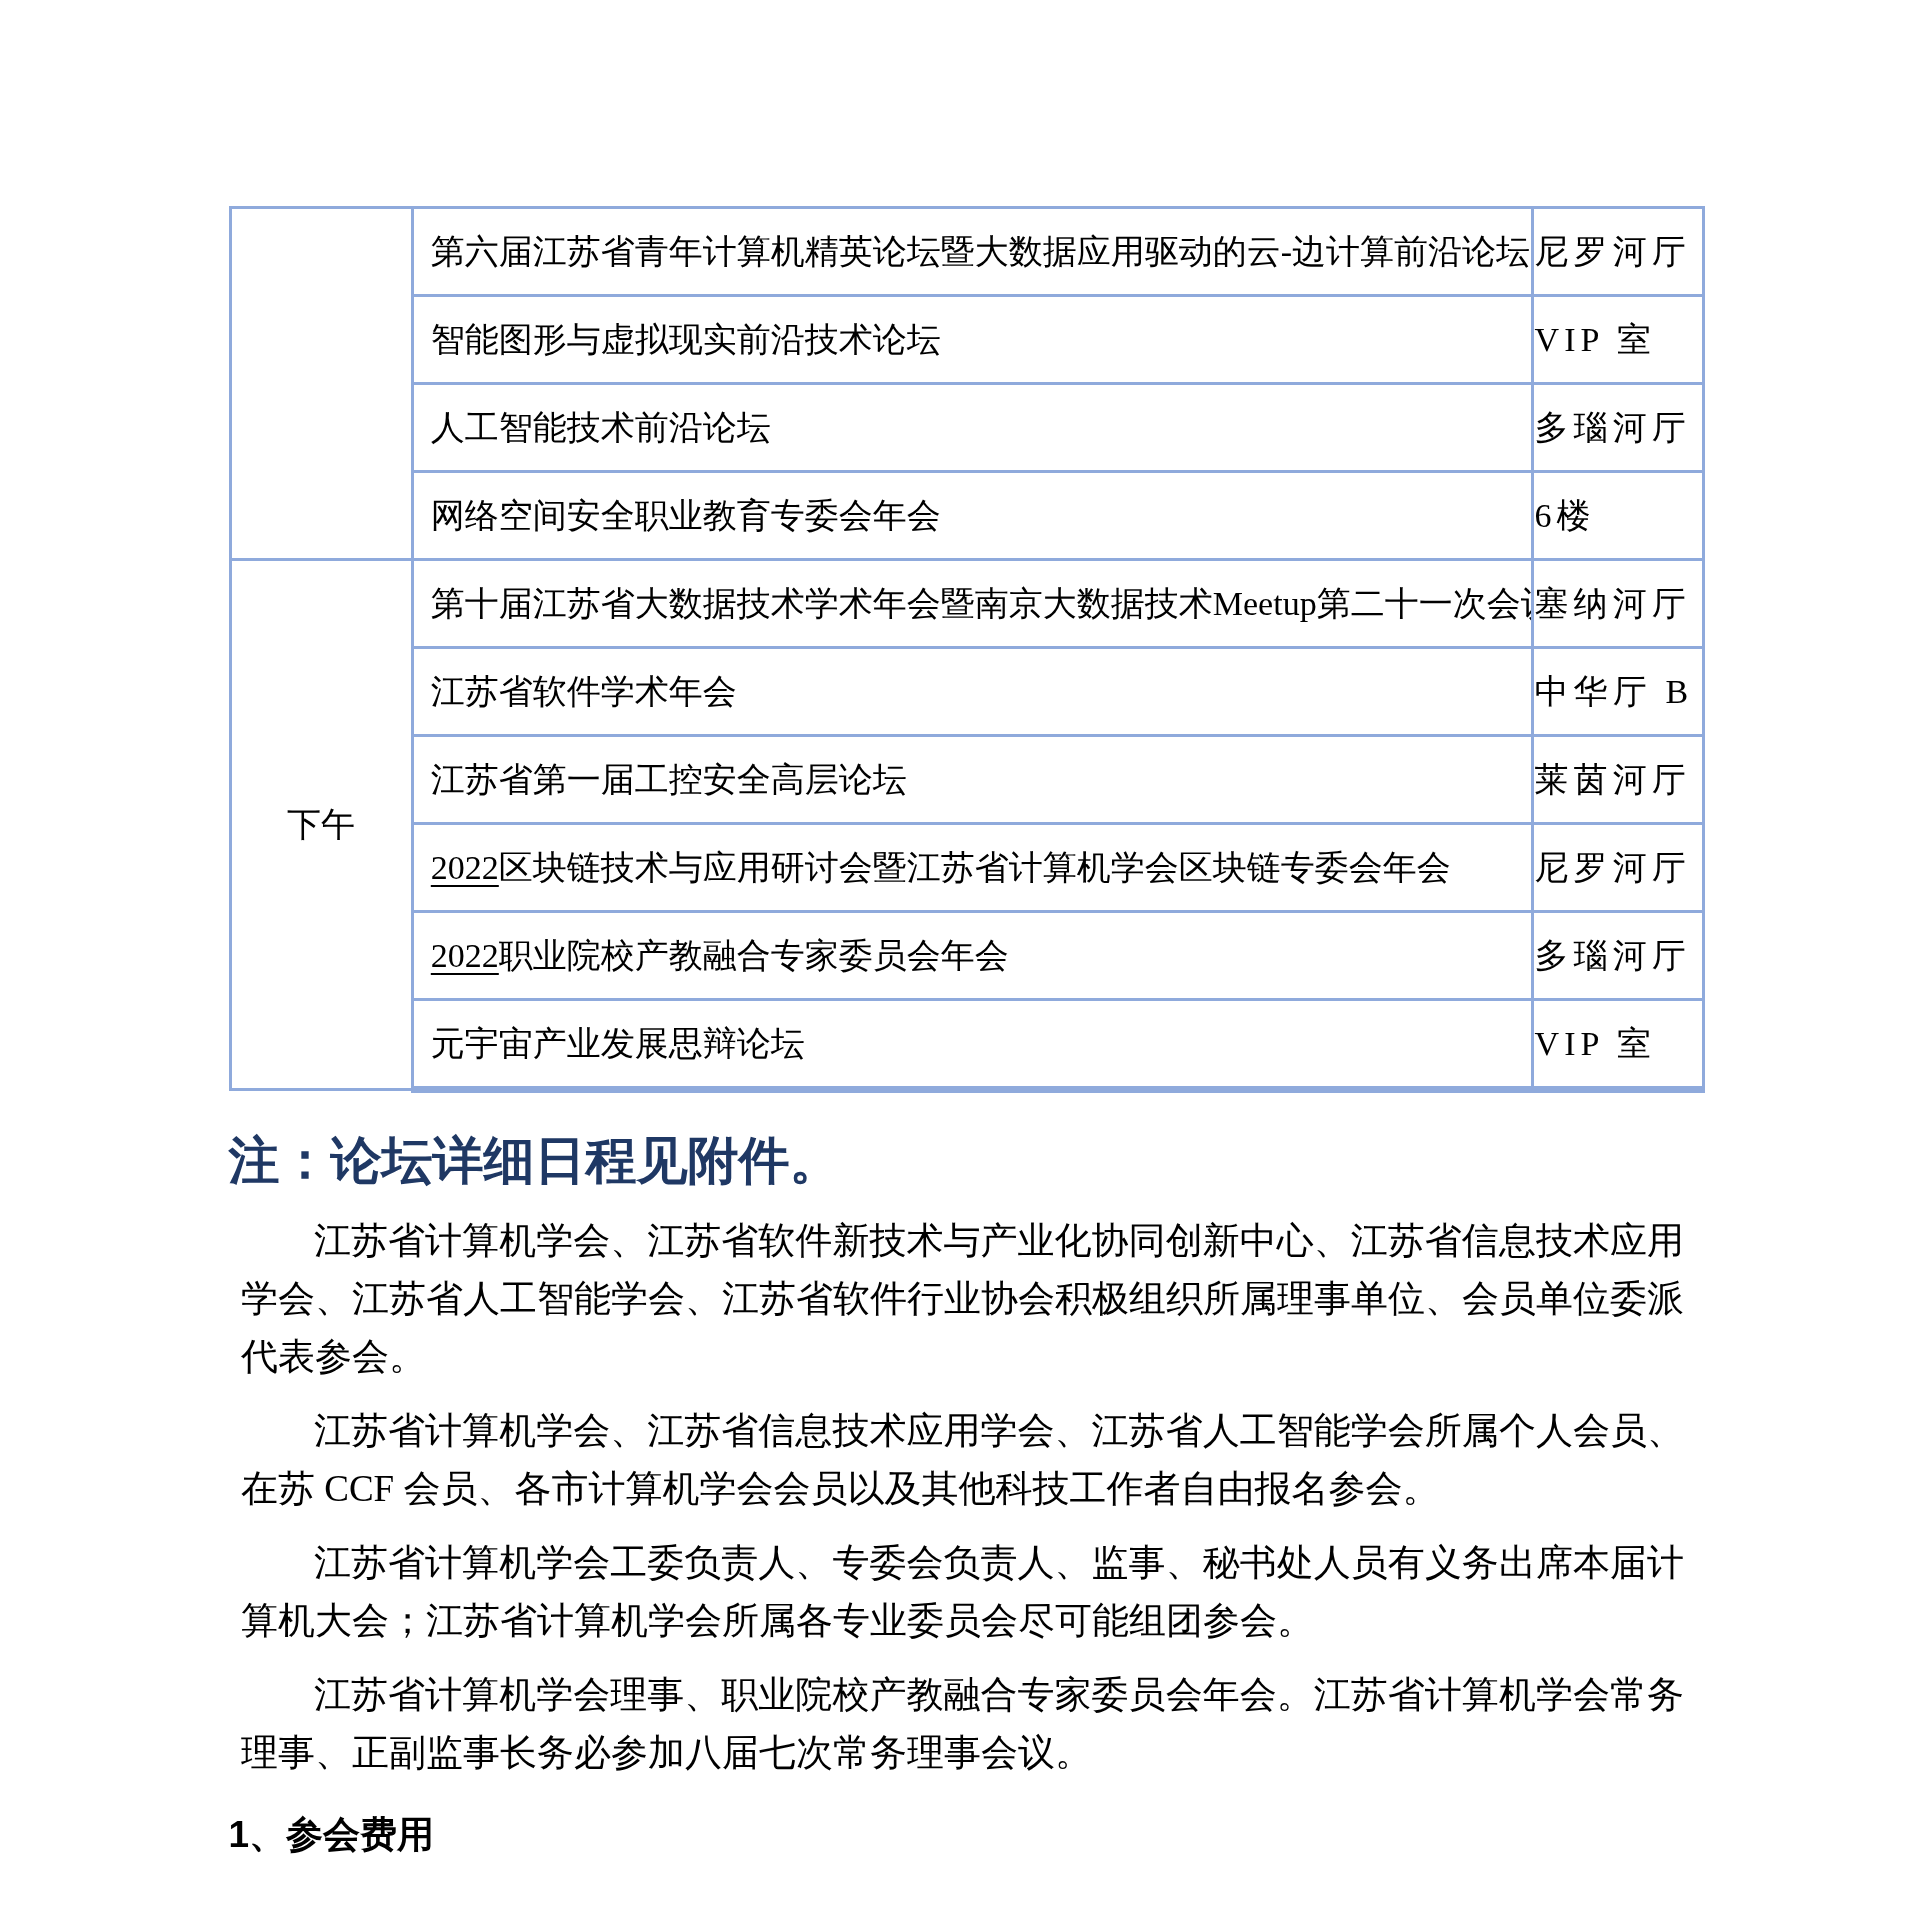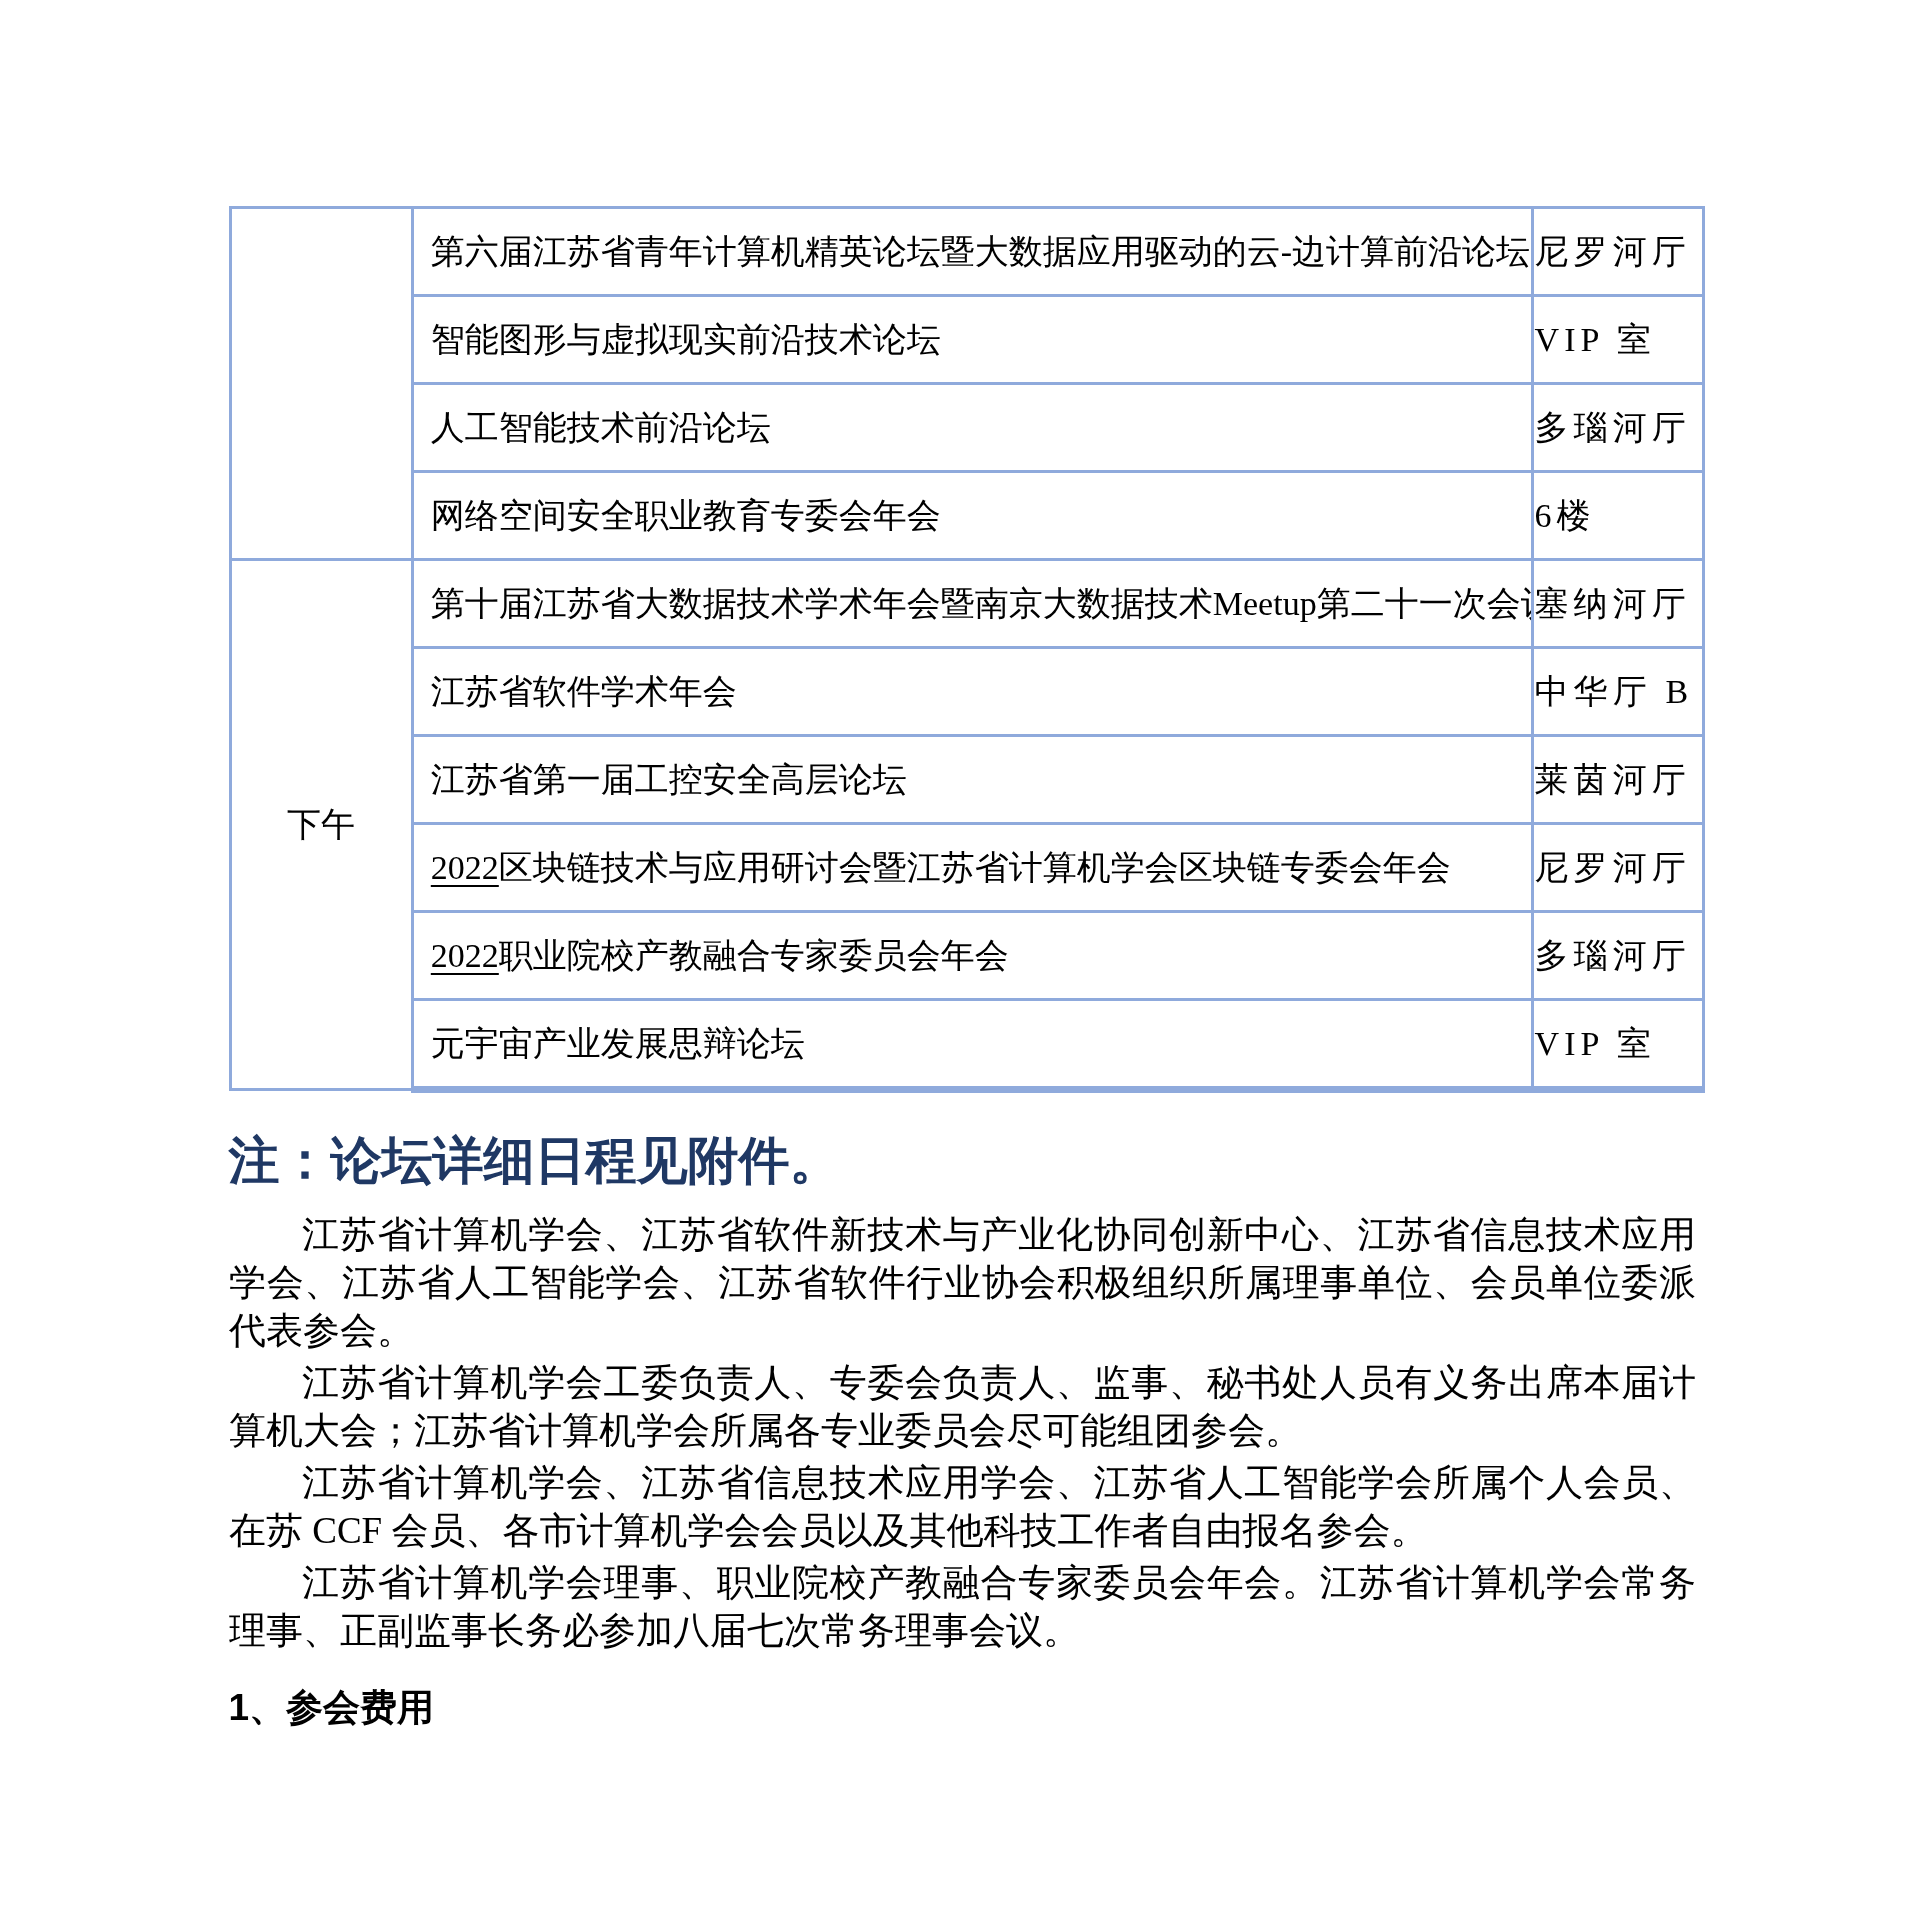--- a/index.html
+++ b/index.html
@@ -76,23 +76,23 @@
     font-size: 37px;
     color: #000000;
   }
   .h-sect { margin-top: 20px; }
   .h-sect4 { margin-top: 39px; }
   .h-sub { margin-top: 28px; }
 
   
   .paras { margin-top: 15.4px; width: 1475px; }
   .paras p {
-    margin: 4px;
+    margin: 16px;
     font-size: 37px;
-    line-height: 48px;
+    line-height: 58px;
     text-align: justify;
     text-indent: 73px;
   }
 </style>
 </head>
 <body>
 
 <div class="page">
   <div class="content">
 
@@ -145,22 +145,22 @@
           <td class="forum-cell"><span>元宇宙产业发展思辩论坛</span></td>
           <td class="room-cell">VIP 室</td>
         </tr>
       </tbody>
     </table>
 
     <div class="note-line">注：论坛详细日程见附件。</div>
 
     <div class="paras">
       <p>江苏省计算机学会、江苏省软件新技术与产业化协同创新中心、江苏省信息技术应用学会、江苏省人工智能学会、江苏省软件行业协会积极组织所属理事单位、会员单位委派代表参会。</p>
+      <p>江苏省计算机学会、江苏省信息技术应用学会、江苏省人工智能学会所属个人会员、在苏 CCF 会员、各市计算机学会会员以及其他科技工作者自由报名参会。</p>
       <p>江苏省计算机学会工委负责人、专委会负责人、监事、秘书处人员有义务出席本届计算机大会；江苏省计算机学会所属各专业委员会尽可能组团参会。</p>
-      <p>江苏省计算机学会、江苏省信息技术应用学会、江苏省人工智能学会所属个人会员、在苏 CCF 会员、各市计算机学会会员以及其他科技工作者自由报名参会。</p>
       <p>江苏省计算机学会理事、职业院校产教融合专家委员会年会。江苏省计算机学会常务理事、正副监事长务必参加八届七次常务理事会议。</p>
     </div>
 
     <div class="h-black h-sub">1、参会费用</div>
 
   </div>
 
 </div>
 
 

